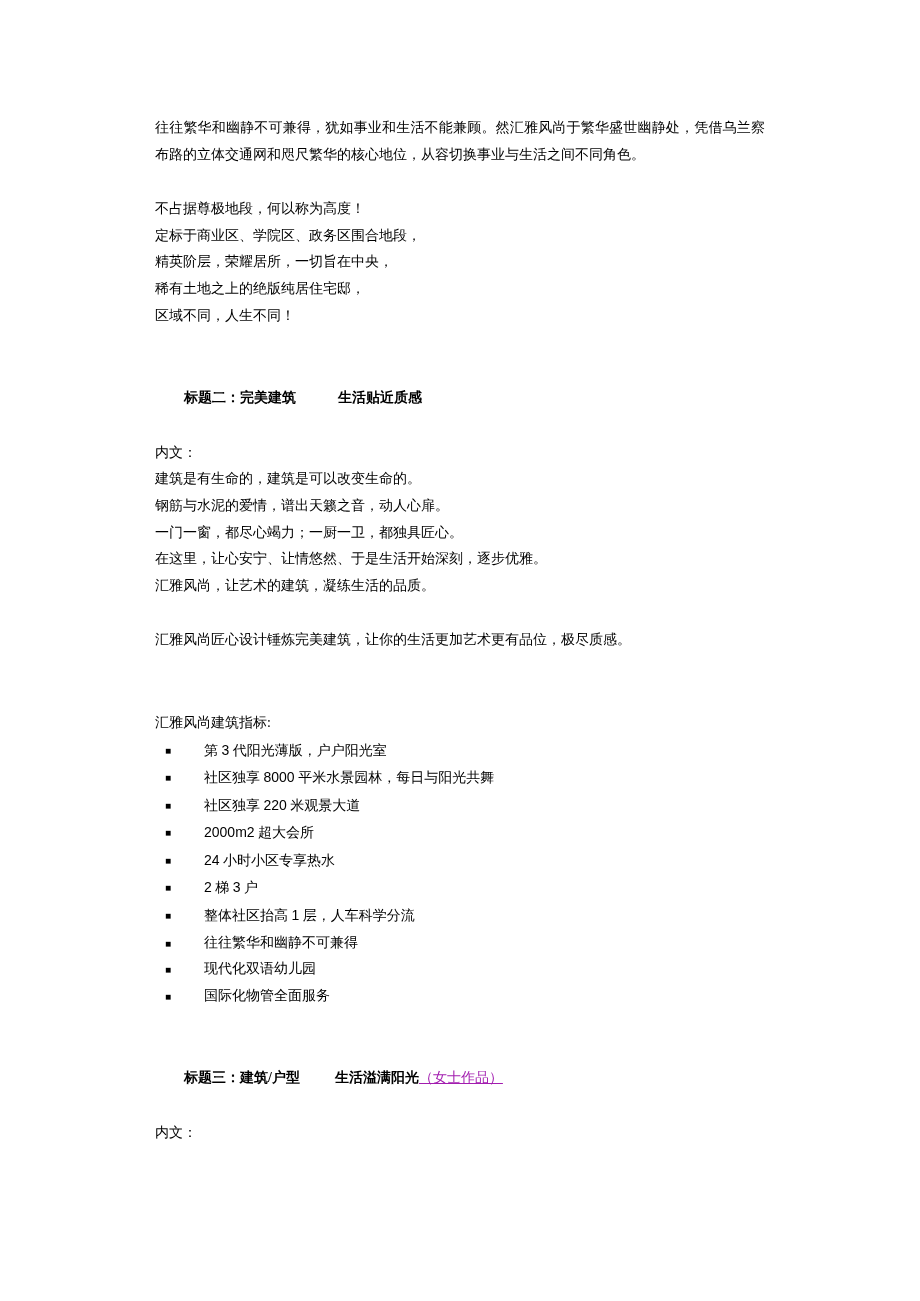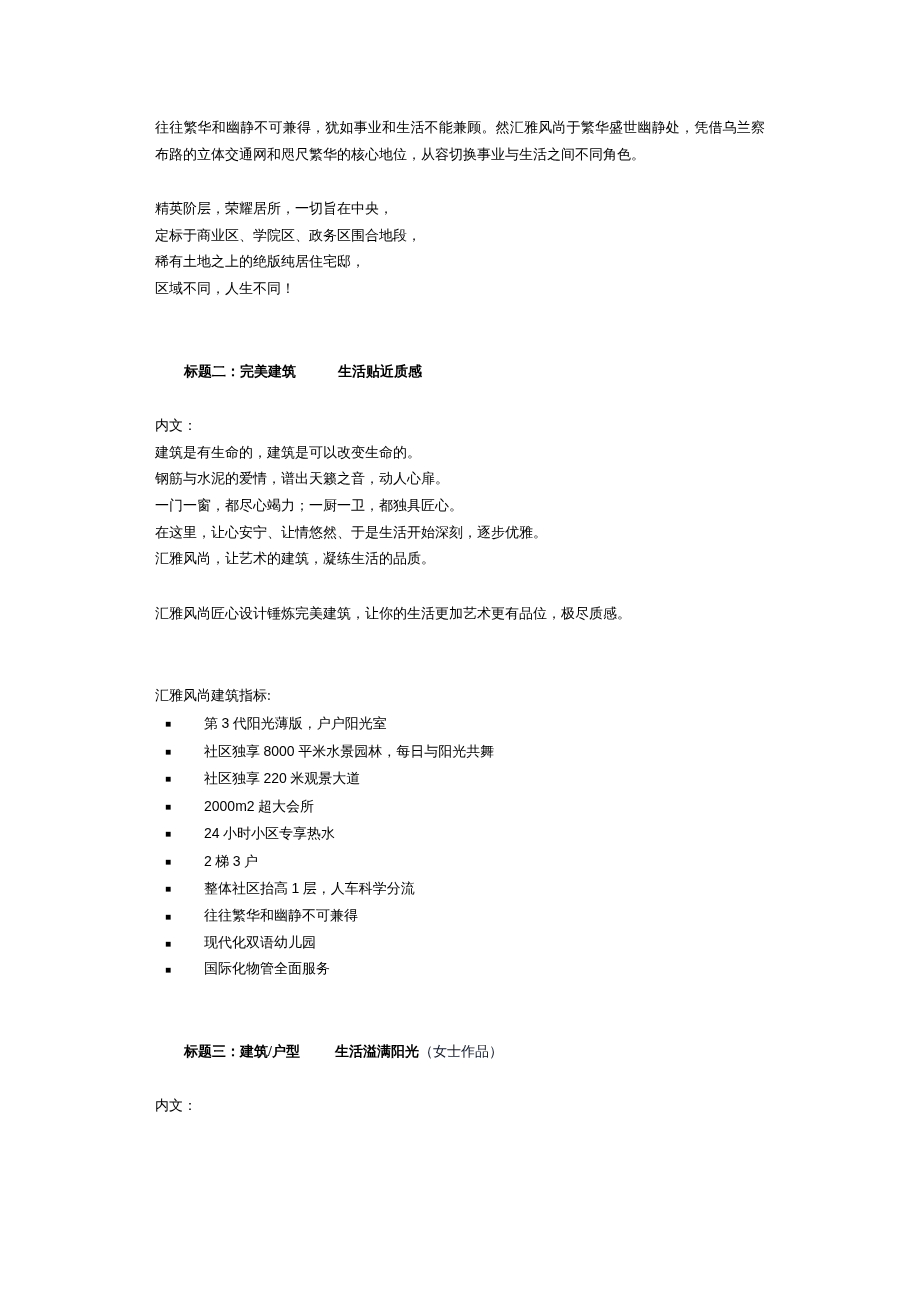--- a/index.html
+++ b/index.html
@@ -24,22 +24,23 @@
     }
     .heading {
       font-weight: bold;
       margin-left: 29px;
     }
     .heading-gap {
       display: inline-block;
       width: 3em;
     }
     .gray {
-      color: #0f172a;
+      color: #a21caf;
       font-weight: normal;
+      text-decoration: underline;
     }
     .list {
       list-style: none;
       padding-left: 0;
     }
     .list li {
       padding-left: 3.5em;
       position: relative;
     }
     .list li::before {
@@ -52,22 +53,23 @@
     .num {
       font-family: Arial, sans-serif;
     }
   </style>
 </head>
 <body>
 
 <div class="paragraph block">往往繁华和幽静不可兼得，犹如事业和生活不能兼顾。然汇雅风尚于繁华盛世幽静处，凭借乌兰察布路的立体交通网和咫尺繁华的核心地位，从容切换事业与生活之间不同角色。</div>
 
 <div class="block" id="p2-container">
+    <div>不占据尊极地段，何以称为高度！</div>
+    <div>定标于商业区、学院区、政务区围合地段，</div>
     <div>精英阶层，荣耀居所，一切旨在中央，</div>
-    <div>定标于商业区、学院区、政务区围合地段，</div>
     <div>稀有土地之上的绝版纯居住宅邸，</div>
     <div>区域不同，人生不同！</div>
   </div>
 
 <div class="spacer"></div>
 
 <div class="heading block">
   <span>标题二：完美建筑</span><span class="heading-gap"></span><span>生活贴近质感</span>
 </div>
 

